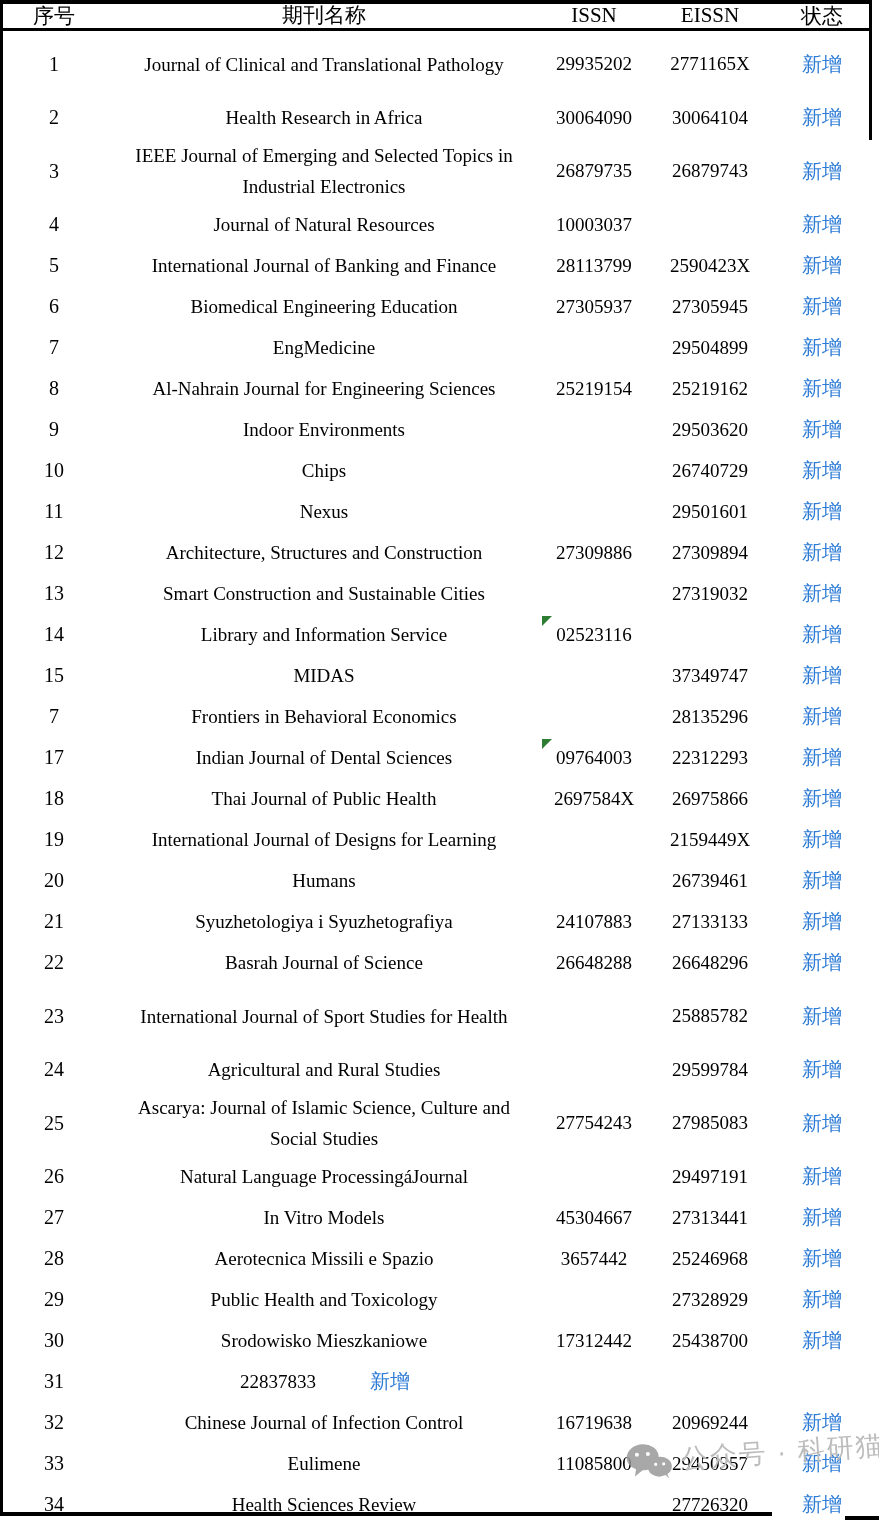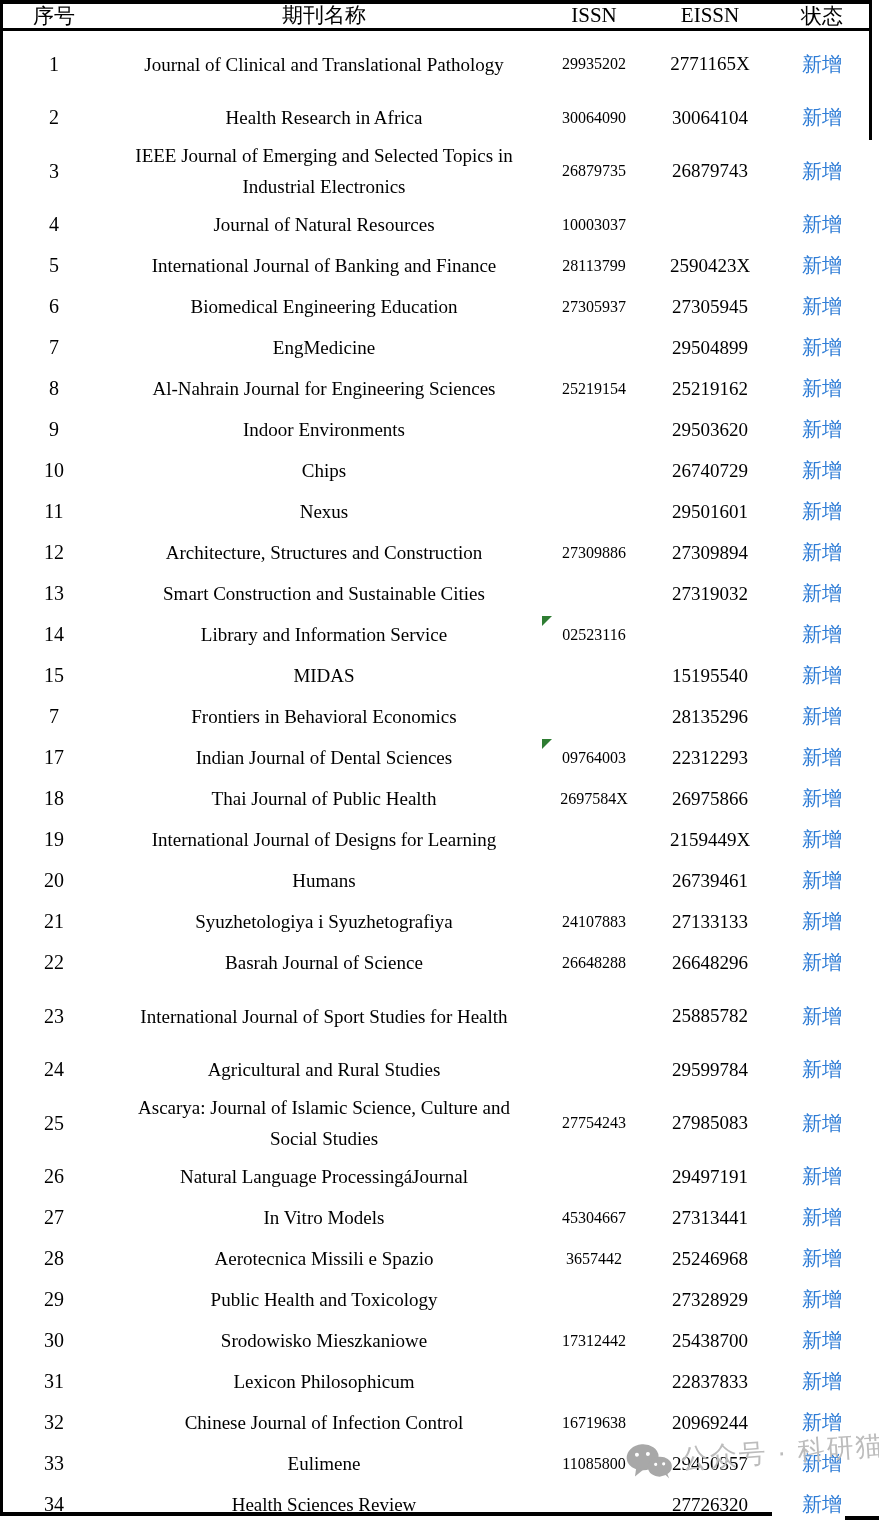--- a/index.html
+++ b/index.html
@@ -18,21 +18,21 @@
 
   
   .tbl{position:absolute;left:0;top:0;width:872px;display:flex;flex-direction:column;}
   .row{display:flex;align-items:center;height:41px;flex:0 0 auto;}
   .row.tall{height:66px;}
   .hrow{height:31px;font-size:21px;}
   .cell{display:flex;align-items:center;justify-content:center;text-align:center;height:100%;position:relative;}
   .c-no{width:108px;flex:0 0 108px;font-size:20px;}
   .c-name{width:432px;flex:0 0 432px;font-size:19px;line-height:31px;}
   .c-name .nm{display:inline-block;max-width:388px;}
-  .c-issn{width:108px;flex:0 0 108px;font-size:16px;}
+  .c-issn{width:108px;flex:0 0 108px;font-size:19px;}
   .c-eissn{width:124px;flex:0 0 124px;font-size:19px;}
   .c-status{width:100px;flex:0 0 100px;font-size:20px;}
   .status-txt{color:var(--status-blue);font-family:Liberation Mono, monospace;}
   .hrow .cell{font-size:21px;}
 
   
   .flag{display:none;position:absolute;left:2px;top:2px;width:10px;height:10px;
         background:var(--flag-green);clip-path:polygon(0 0,100% 0,0 100%);}
   .flag.show{display:block;}
 
@@ -280,21 +280,21 @@
     </div><div class="row">
       <div class="cell c-no">15</div>
       <div class="cell c-name">
         <span class="nm">MIDAS</span>
       </div>
       <div class="cell c-issn">
 
         <span></span>
       </div>
       <div class="cell c-eissn">
-        <span>15195540</span>
+        <span>37349747</span>
       </div>
       <div class="cell c-status">
         <span class="status-txt">新增</span>
       </div>
     </div><div class="row">
       <div class="cell c-no">7</div>
       <div class="cell c-name">
         <span class="nm">Frontiers in Behavioral Economics</span>
       </div>
       <div class="cell c-issn">
@@ -512,23 +512,20 @@
         <span>17312442</span>
       </div>
       <div class="cell c-eissn">
         <span>25438700</span>
       </div>
       <div class="cell c-status">
         <span class="status-txt">新增</span>
       </div>
     </div><div class="row">
       <div class="cell c-no">31</div>
-      <div class="cell c-name">
-        <span class="nm">Lexicon Philosophicum</span>
-      </div>
       <div class="cell c-issn">
 
         <span></span>
       </div>
       <div class="cell c-eissn">
         <span>22837833</span>
       </div>
       <div class="cell c-status">
         <span class="status-txt">新增</span>
       </div>

